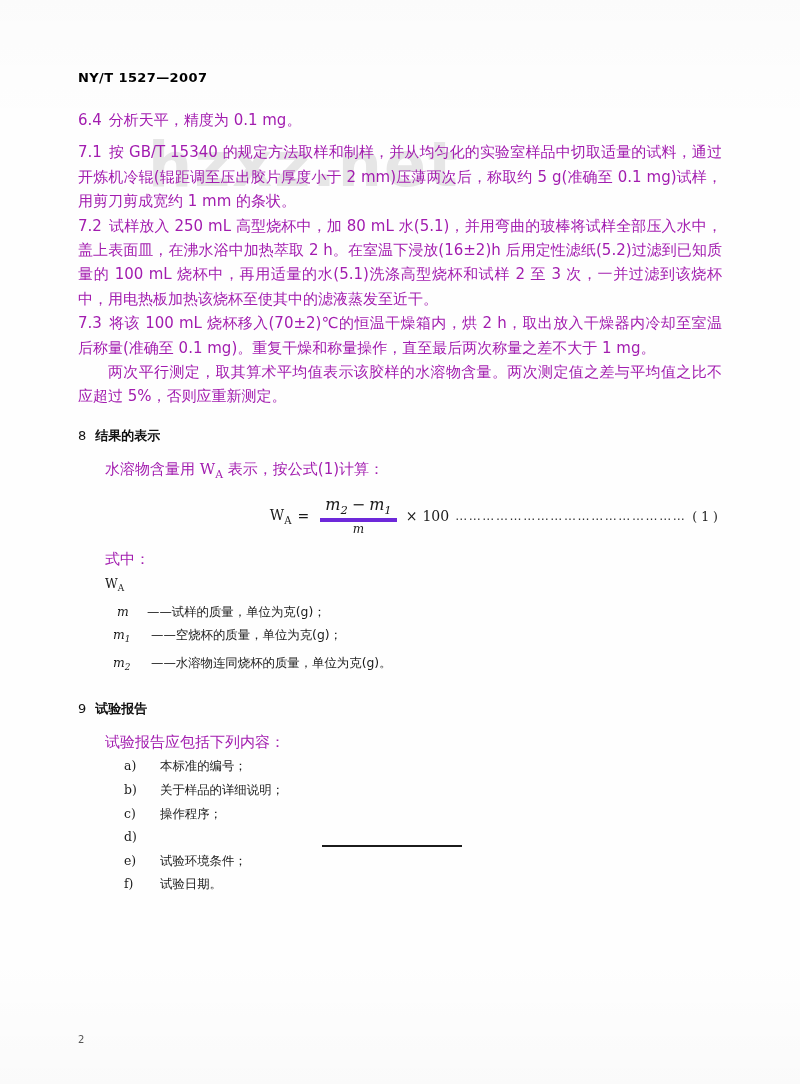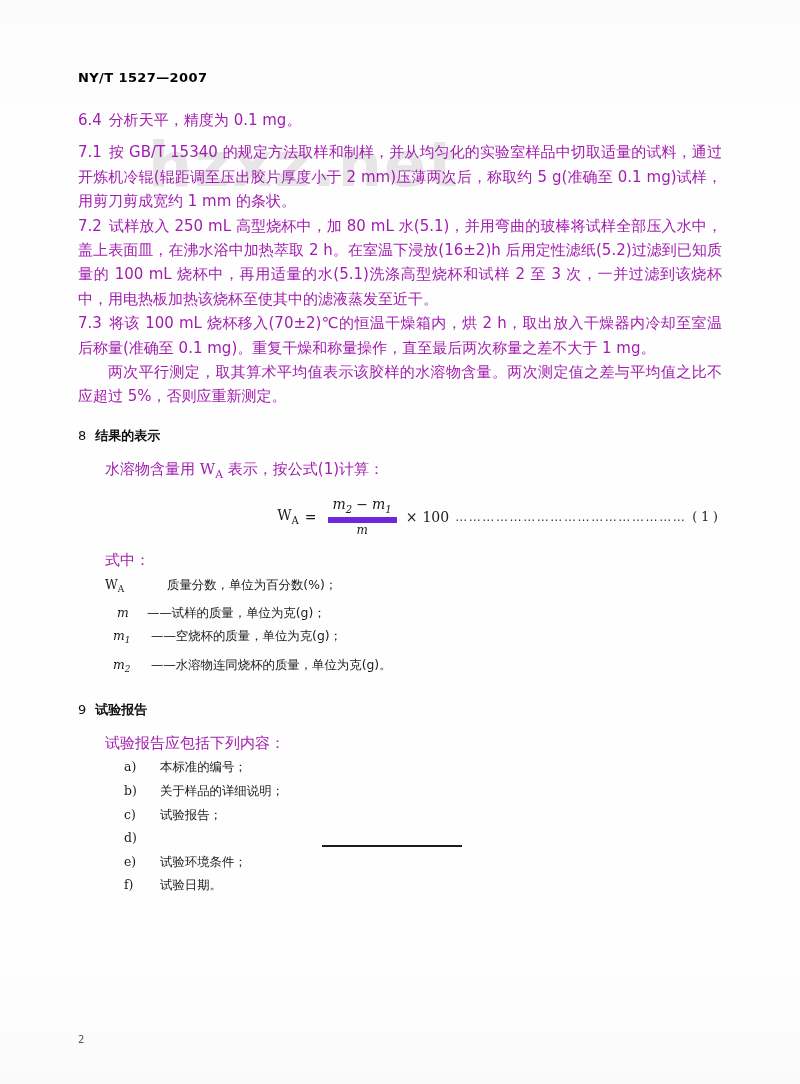--- a/index.html
+++ b/index.html
@@ -112,23 +112,23 @@
   .formula .lhs { font-style: normal; }
   .frac {
     display: inline-flex;
     flex-direction: column;
     align-items: center;
     vertical-align: middle;
     margin: 0 5px;
     line-height: 1.05;
   }
   .frac .top {
-    border-bottom: 6px solid #6d28d9;
+    border-bottom: 4px solid #6d28d9;
     padding: 0 5px 1px 5px;
-    font-size: 14px;
+    font-size: 16px;
   }
   .frac .bot {
     padding: 1px 5px 0 5px;
     font-size: 12px;
   }
   .leader {
     flex: 0 0 auto;
     overflow: hidden;
     white-space: nowrap;
     color: #333;
@@ -247,21 +247,20 @@
       </span>
       <span class="leader">……………………………………………</span>
       <span class="eqno">( 1 )</span>
     </div>
 
     <div class="clause sub-indent" style="margin-top:12px;">式中：</div>
 
     <div class="deflist">
       <div class="drow">
         <span class="sym upright"><span>W</span><sub>A</sub></span>
-        <span>质量分数，单位为百分数(%)；</span>
       </div>
       <div class="drow">
         <span class="sym" style="min-width:30px;padding-left:12px;"><span>m</span></span>
         <span class="dsh">——</span>
         <span>试样的质量，单位为克(g)；</span>
       </div>
       <div class="drow">
         <span class="sym" style="min-width:38px;padding-left:8px;"><span>m</span><sub>1</sub></span>
         <span class="dsh">——</span>
         <span>空烧杯的质量，单位为克(g)；</span>
@@ -283,21 +282,21 @@
       <div class="irow">
         <span class="mark">a)</span>
         <span>本标准的编号；</span>
       </div>
       <div class="irow">
         <span class="mark">b)</span>
         <span>关于样品的详细说明；</span>
       </div>
       <div class="irow">
         <span class="mark">c)</span>
-        <span>试验报告；</span>
+        <span>操作程序；</span>
       </div>
       <div class="irow">
         <span class="mark">d)</span>
       </div>
       <div class="irow">
         <span class="mark">e)</span>
         <span>试验环境条件；</span>
       </div>
       <div class="irow">
         <span class="mark">f)</span>

